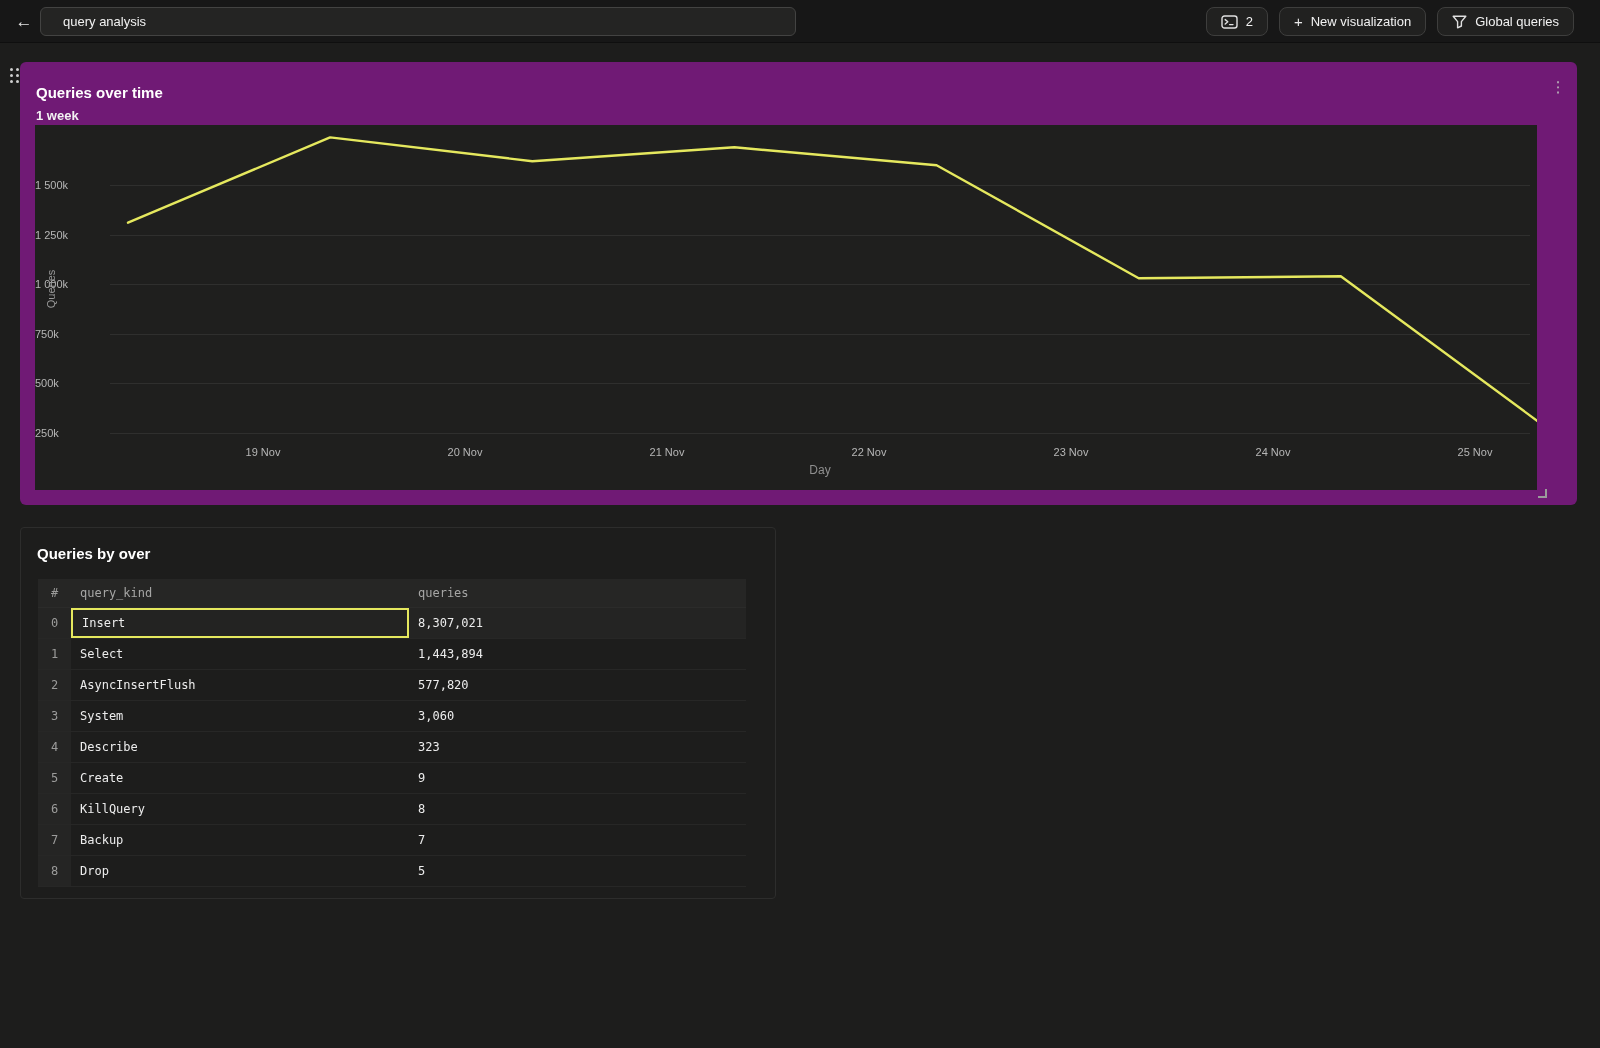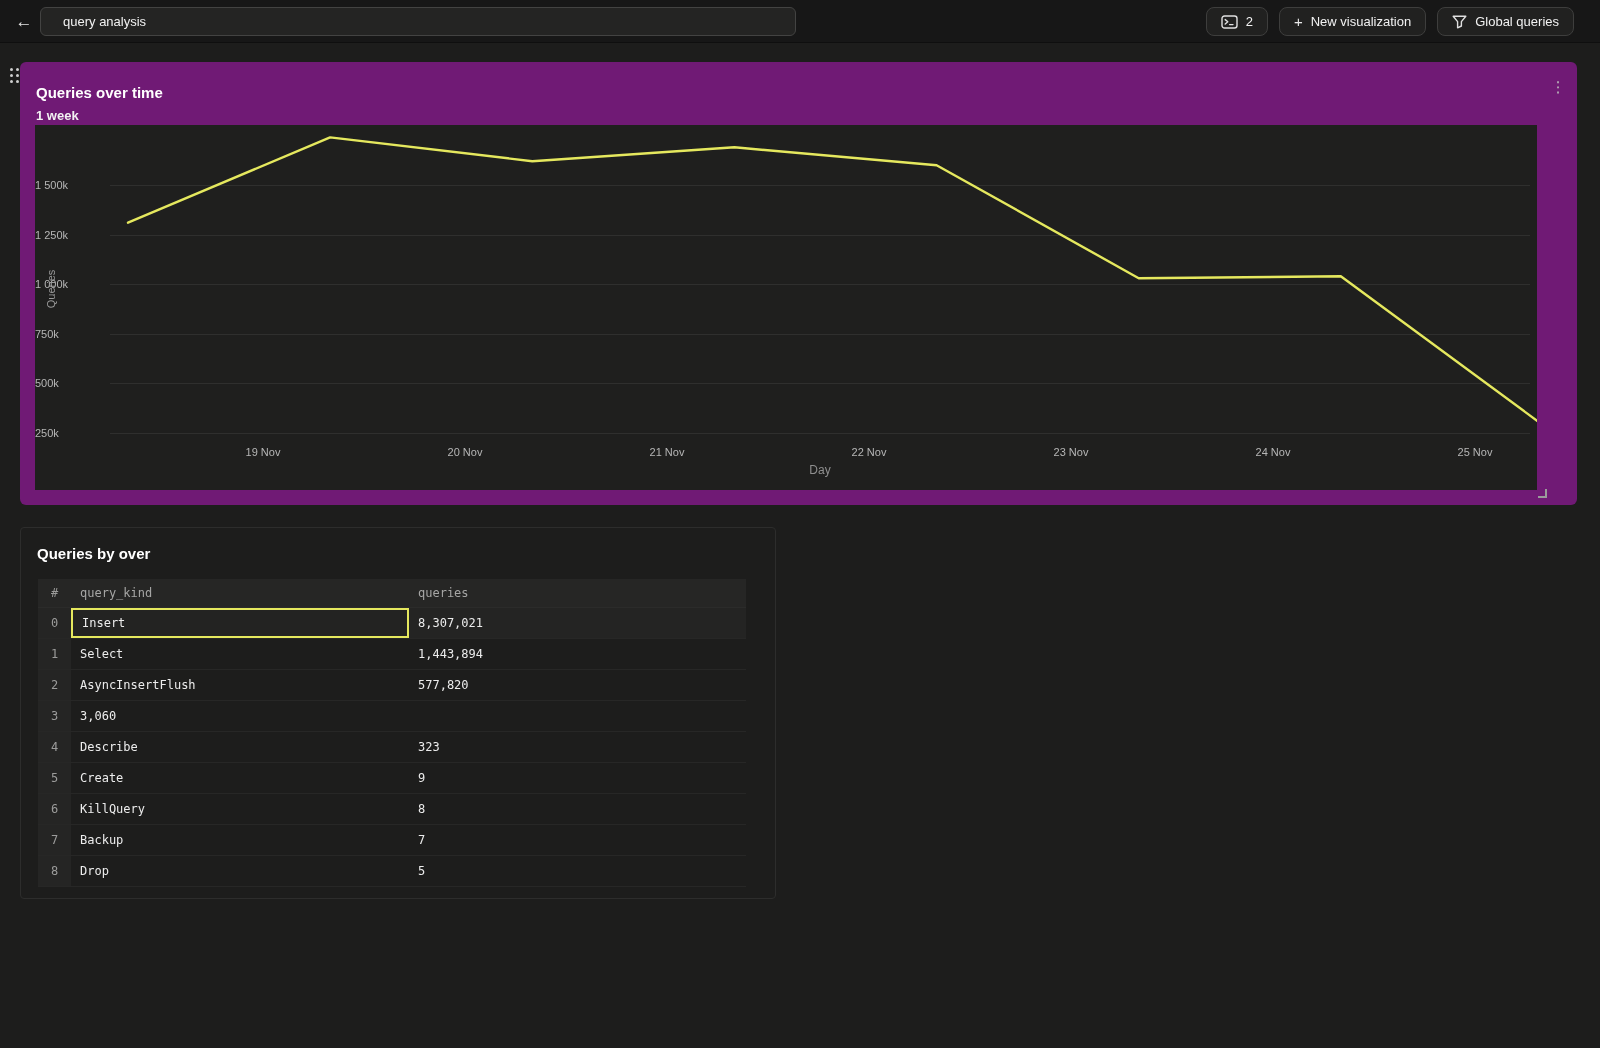--- a/index.html
+++ b/index.html
@@ -200,20 +200,21 @@
         <div class="c-kind">Select</div>
         <div class="c-queries">1,443,894</div>
       </div>
       <div class="t-row body">
         <div class="c-idx">2</div>
         <div class="c-kind">AsyncInsertFlush</div>
         <div class="c-queries">577,820</div>
       </div>
       <div class="t-row body">
         <div class="c-idx">3</div>
+        <div class="c-kind">System</div>
         <div class="c-queries">3,060</div>
       </div>
       <div class="t-row body">
         <div class="c-idx">4</div>
         <div class="c-kind">Describe</div>
         <div class="c-queries">323</div>
       </div>
       <div class="t-row body">
         <div class="c-idx">5</div>
         <div class="c-kind">Create</div>

